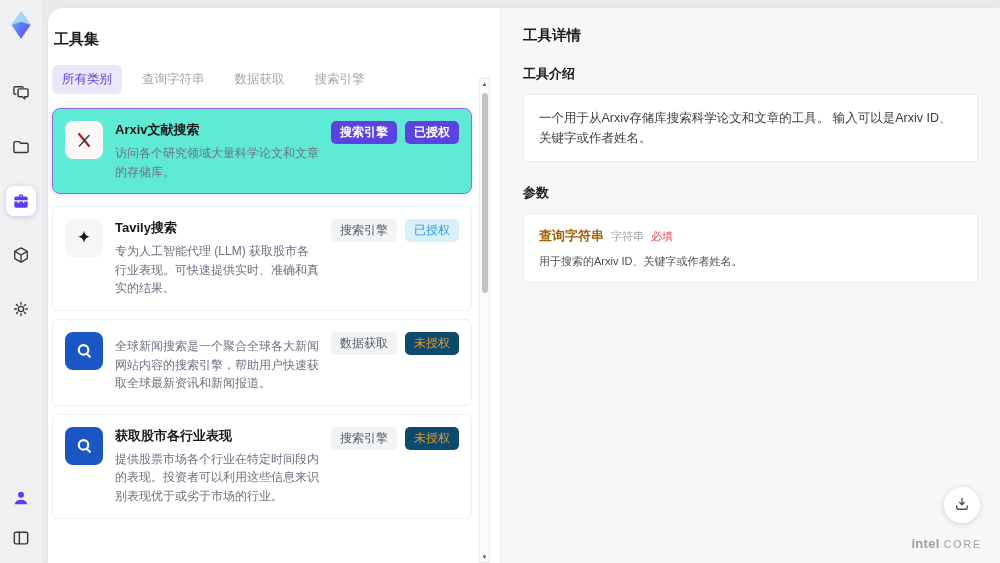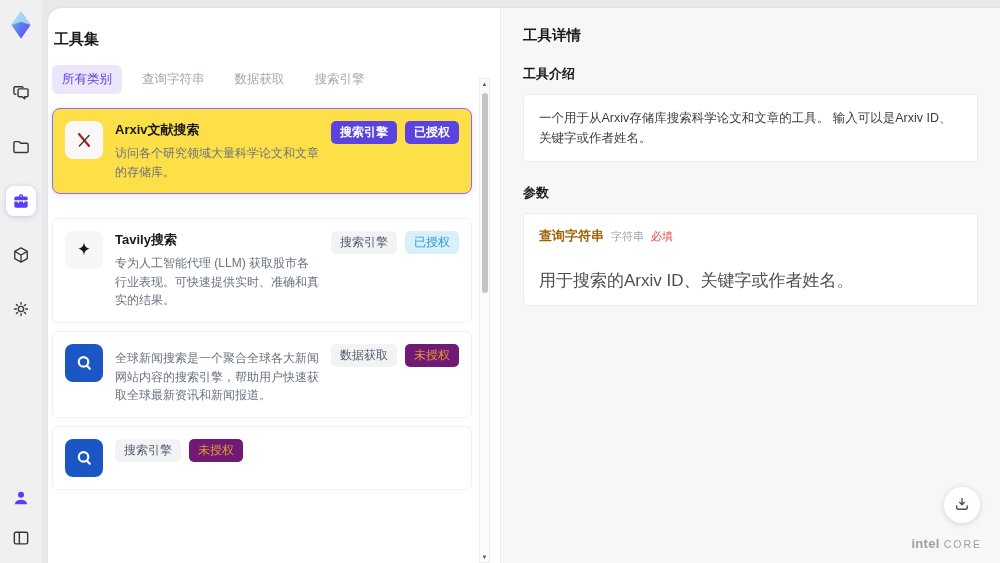--- a/index.html
+++ b/index.html
@@ -26,35 +26,35 @@
   .list-pane { width:452px; flex:0 0 452px; position:relative; padding:16px 28px 0 4px; }
   .pane-title { font-size:15px; font-weight:bold; margin:6px 0 16px 2px; }
   .tabs { display:flex; align-items:center; gap:10px; margin-bottom:14px; }
   .tab { border:none; background:transparent; font-family:inherit; font-size:12.5px; color:#a2a6ad;
          padding:6px 10px; border-radius:6px; cursor:pointer; white-space:nowrap; }
   .tab.active { background:var(--tab-bg,#ece6fb); color:var(--accent,#6a4bdd); }
 
   .cards { position:relative; }
   .card { display:flex; gap:12px; padding:12px 12px 12px 12px; background:#fff;
           border:1px solid #f0f0f2; border-radius:6px; margin-bottom:8px; cursor:pointer; }
-  .card.selected { border:1px solid #8f6fe8; background:#fde047; border-radius:8px;
-                   box-shadow:0 1px 6px rgba(110,70,230,.18); margin-bottom:24px; }
+  .card.selected { border:1px solid #8f6fe8; background:#5eead4; border-radius:8px;
+                   box-shadow:0 1px 6px rgba(110,70,230,.18); margin-bottom:12px; }
   .card-icon { width:38px; height:38px; flex:0 0 38px; border-radius:8px; background:#f6f6f7;
                display:flex; align-items:center; justify-content:center; overflow:hidden; }
   .card-icon.icon-qlogo { background:#1a56c4; }
   .card-icon.icon-arxiv { background:#fbf7f7; }
   .card-main { flex:1; min-width:0; }
   .card-title { font-size:13px; font-weight:bold; color:#17181a; }
   .card-desc { font-size:12px; color:#6b7280; line-height:1.55; margin-top:5px; }
   .card-tags { display:flex; gap:8px; align-items:flex-start; flex:0 0 auto; }
   .tag { font-size:12px; padding:3px 9px; border-radius:5px; white-space:nowrap; }
   .tag-solid { background:var(--accent,#5b43e0); color:#fff; font-weight:bold; }
   .tag-muted { background:#f2f3f5; color:#555d69; }
   .tag-info  { background:#d9effa; color:var(--authorized-blue,#2d9cdb); }
-  .tag-warn  { background:#701a75; color:var(--unauthorized-amber,#e09a2f); }
+  .tag-warn  { background:#0c4a6e; color:var(--unauthorized-amber,#e09a2f); }
 
   
   .scrollbar { position:absolute; top:70px; bottom:0; right:10px; width:11px;
                background:#fbfbfc; border:1px solid #ededef; }
   .scroll-thumb { position:absolute; top:14px; left:2px; width:6px; height:200px;
                   background:#c4c4c7; border-radius:3px; cursor:grab; }
   .scroll-arrow { position:absolute; left:0; right:0; text-align:center; font-size:6px; color:#55595f; }
   .scroll-arrow.up { top:2px; } .scroll-arrow.down { bottom:2px; }
 
   
@@ -62,21 +62,21 @@
                   padding:18px 22px; position:relative; }
   .details-title { font-size:14.5px; font-weight:bold; margin-bottom:20px; }
   .section-heading { font-size:13px; font-weight:bold; margin-bottom:11px; }
   .info-box { background:#fff; border:1px solid #ebebed; border-radius:4px;
               padding:13px 15px; font-size:12.5px; color:#3a3d42; line-height:1.6; margin-bottom:22px; }
   .param-box { background:#fff; border:1px solid #ebebed; border-radius:4px; padding:13px 15px; }
   .param-head { display:flex; align-items:baseline; gap:7px; }
   .param-name { font-size:13px; font-weight:bold; color:#a16207; }
   .param-type { font-size:11px; color:#9aa0a6; }
   .param-required { font-size:11px; color:var(--required-red,#e5484d); }
-  .param-desc { font-size:17px; color:#4b4f55; margin-top:24px; }
+  .param-desc { font-size:11px; color:#4b4f55; margin-top:9px; }
 
   .fab { position:absolute; right:20px; bottom:40px; width:36px; height:36px; border:none;
          border-radius:50%; background:#fff; box-shadow:0 1px 6px rgba(0,0,0,.15);
          display:flex; align-items:center; justify-content:center; cursor:pointer; }
   .brand { position:absolute; right:18px; bottom:12px; color:#9aa0a8; display:flex;
            align-items:baseline; gap:4px; user-select:none; }
   .brand-intel { font-size:13px; font-weight:bold; letter-spacing:.3px; }
   .brand-core { font-size:10.5px; letter-spacing:2px; }
 </style>
 </head>
@@ -208,20 +208,24 @@
           </div>
   </div>
 
   <div class="card">
     <div class="card-icon icon-qlogo">
             <svg viewBox="0 0 24 24" width="22" height="22" fill="none" stroke="#fff" stroke-width="2.4" stroke-linecap="round">
               <circle cx="11.5" cy="10.8" r="5.2"></circle>
               <path d="M15 14.8l3.3 3.4"></path>
             </svg>
           </div>
+    <div class="card-main">
+      <div class="card-title">获取股市各行业表现</div>
+      <div class="card-desc">提供股票市场各个行业在特定时间段内的表现。投资者可以利用这些信息来识别表现优于或劣于市场的行业。</div>
+    </div>
     <div class="card-tags">
             <span class="tag tag-muted">搜索引擎</span>
             <span class="tag tag-warn">未授权</span>
           </div>
   </div>
 
 </div>
 
     <div class="scrollbar">
       <div class="scroll-arrow up">▲</div>

